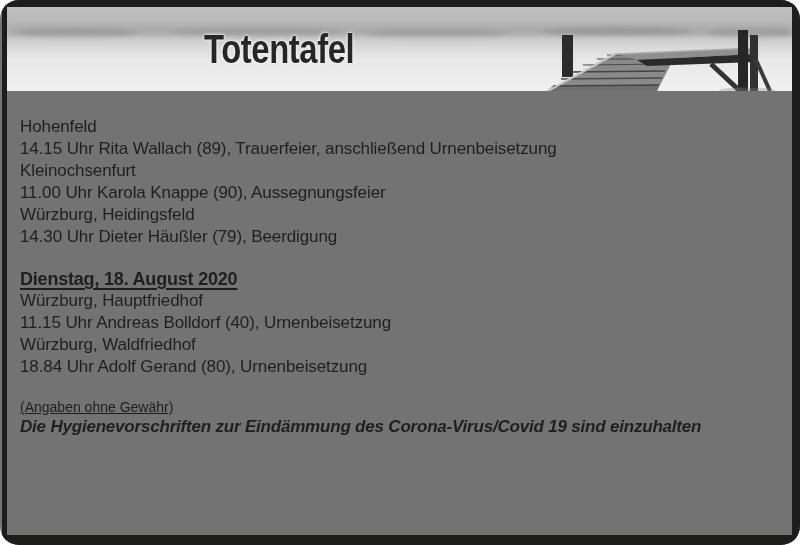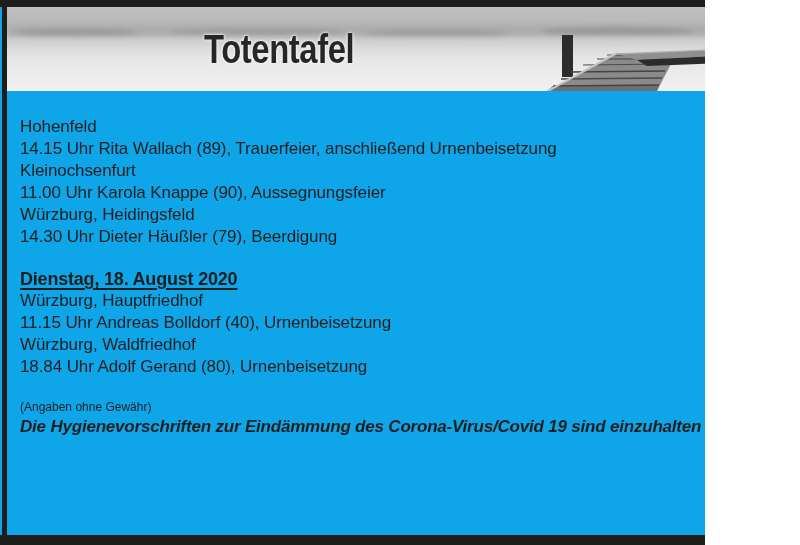--- a/index.html
+++ b/index.html
@@ -3,25 +3,26 @@
 <meta charset="utf-8">
 <style>
   html, body {
     margin: 0;
     padding: 0;
     background: #ffffff;
     font-family: "Liberation Sans", "DejaVu Sans", sans-serif;
   }
   .sheet {
     position: relative;
-    width: 705px;
+    width: 800px;
     height: 545px;
-    background: #0ea5e9;
+    background: #737373;
     overflow: hidden;
     color: #1f1f1f;
+    border-radius: 19px;
   }
   
   .frame-top    { position: absolute; left: 0;   top: 0;    width: 800px; height: 7px;  background: #1d1d1b; }
   .frame-bottom { position: absolute; left: 0;   top: 535px; width: 800px; height: 10px; background: #1d1d1b; }
   .frame-left   { position: absolute; left: 2px; top: 0;    width: 5px;  height: 545px; background: #1d1d1b; }
   .frame-right  { position: absolute; left: 792px; top: 0;  width: 8px;  height: 545px; background: #1d1d1b; }
 
   
   .header {
     position: absolute;
@@ -68,22 +69,23 @@
   .day { margin-bottom: 20px; }
   .entry-place, .entry-detail {
     font-size: 17px;
     line-height: 22px;
     letter-spacing: -0.1px;
     white-space: nowrap;
   }
   .entry-place { font-weight: normal; }
   .disclaimer {
     margin-top: 10px;
-    font-size: 12px;
+    font-size: 14px;
     line-height: 18px;
+    text-decoration: underline;
   }
   .footer-notice {
     margin-top: 16px;
     font-size: 17px;
     line-height: 22px;
     font-weight: bold;
     letter-spacing: -0.2px;
     white-space: nowrap;
     font-style: italic;
   }

